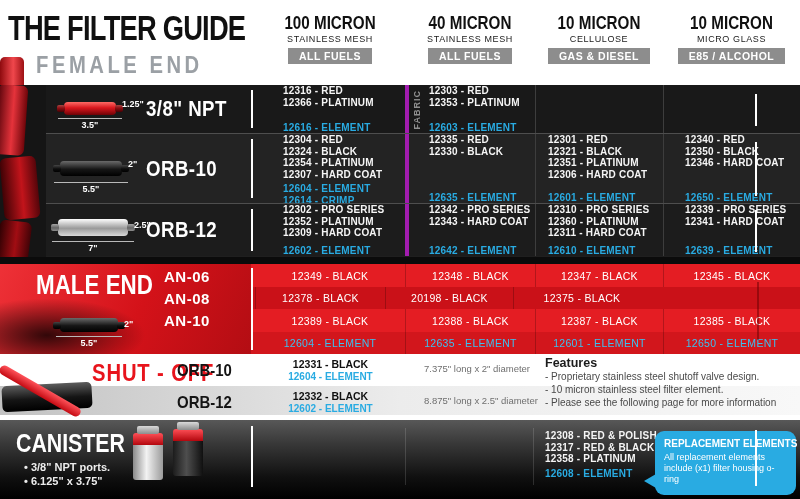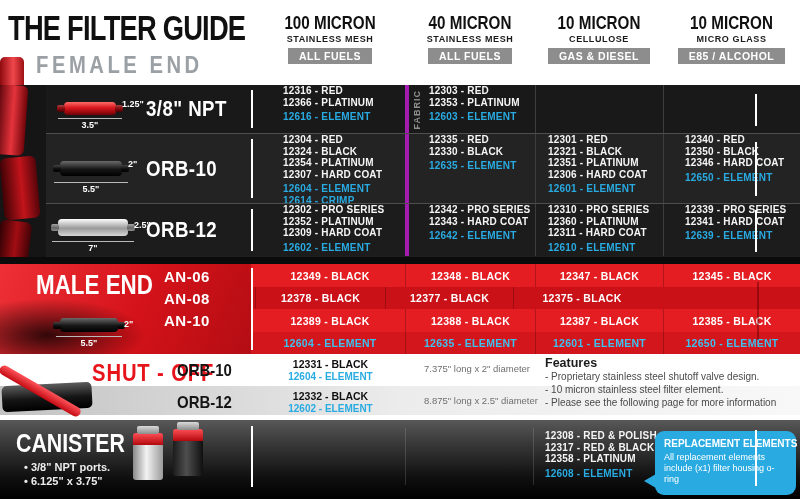--- a/index.html
+++ b/index.html
@@ -9,34 +9,34 @@
 
   
   .title{position:absolute;left:8px;top:8px;font-size:35px;font-weight:bold;color:#101010;
          letter-spacing:-1px;transform:scaleX(.78);transform-origin:left top;white-space:nowrap}
   .subtitle{position:absolute;left:36px;top:52px;font-size:23px;font-weight:bold;color:#9ba0a5;
          letter-spacing:4px;transform:scaleX(.88);transform-origin:left top;white-space:nowrap}
   .colheads{position:absolute;left:255px;top:12px;width:545px;display:flex}
   .colhead{text-align:center}
   .ch1{width:150px}.ch2{width:130px}.ch3{width:128px}.ch4{width:137px}
   .micron{font-size:19px;font-weight:bold;color:#101010;transform:scaleX(.8);white-space:nowrap}
-  .media{font-size:9px;font-weight:bold;color:#1a1a1a;letter-spacing:.6px}
+  .media{font-size:9px;font-weight:normal;color:#1a1a1a;letter-spacing:.6px}
   .badge{display:inline-block;margin-top:4px;background:#8d8d8d;color:#fff;font-size:10.5px;
          font-weight:bold;letter-spacing:.5px;padding:2px 11px}
   .hdrphoto{position:absolute;left:0;top:57px;width:24px;height:28px;border-radius:5px 5px 0 0;
          background:linear-gradient(90deg,#8e0a0e,#f0474c 55%,#9c1014)}
 
   
   .female{position:absolute;left:0;top:85px;width:800px;height:172px;background:#1f1f1f}
   .frow{position:relative;display:flex}
   .fr0{height:48px;background:#191919}
   .fr1{height:70px;background:#232323;border-top:1px solid #4e4e4e}
   .fr2{height:53px;background:#1c1c1c;border-top:1px solid #4e4e4e}
   .flabel{position:relative;width:255px;flex:none}
-  .fcell{position:relative;flex:none;display:flex;flex-direction:column;justify-content:flex-start}
+  .fcell{position:relative;flex:none;display:flex;flex-direction:column;justify-content:space-between}
   .fc1{width:150px;padding-left:28px}
   .fc2{width:130px;padding-left:20px;border-left:4px solid #a21caf}
   .fc3{width:128px;padding-left:12px;border-left:1px solid #3d3d3d}
   .fc4{width:137px;padding-left:21px;border-left:1px solid #3d3d3d}
   .parts{color:#f5f5f5;font-size:10px;font-weight:bold;line-height:11.5px;letter-spacing:.2px;white-space:pre-line}
   .elems{color:#29abe2;font-size:10px;font-weight:bold;line-height:11.5px;letter-spacing:.2px;white-space:pre-line;margin-top:3px}
   .note{position:absolute;left:3px;top:5px;writing-mode:vertical-rl;transform:rotate(180deg);
         font-size:9px;font-weight:bold;color:#8f8f8f;letter-spacing:1px}
   .vline{position:absolute;left:251px;top:5px;bottom:5px;width:2px;background:#fff}
   .fname{position:absolute;left:146px;top:50%;transform:translateY(-50%) scaleX(.85);
@@ -60,21 +60,21 @@
   
   .maleblk{position:absolute;left:0;top:257px;width:800px;height:7px;background:#0b0b0b}
   .male{position:absolute;left:0;top:264px;width:800px;height:90px}
   .mband{position:relative;display:flex}
   .mb0{height:23px;background:#e41d23}
   .mb1{height:22px;background:#ca1118}
   .mb2{height:23px;background:#e41d23}
   .mb3{height:22px;background:#d2161c}
   .mpad{width:255px;flex:none}
   .mcell{flex:none;display:flex;align-items:center;justify-content:center;color:#fff;
-         font-size:10.5px;font-weight:bold;letter-spacing:.3px}
+         font-size:10.5px;font-weight:normal;letter-spacing:.3px}
   .mc1{width:150px}
   .mc2{width:130px;border-left:1px solid rgba(0,0,0,.22)}
   .mc3{width:128px;border-left:1px solid rgba(0,0,0,.22)}
   .mc4{width:137px;border-left:1px solid rgba(0,0,0,.22)}
   .melem{color:#3cc1f0}
   .mlabelbg{position:absolute;left:0;top:0;width:251px;height:90px;
          background:linear-gradient(115deg,#ee3137 0%,#d41219 55%,#b30d13 100%)}
   .mphoto{position:absolute;left:-14px;bottom:-4px;width:160px;height:60px;
          background:radial-gradient(ellipse at 38% 62%,rgba(0,0,0,.78),rgba(0,0,0,0) 70%)}
   .mhead{position:absolute;left:36px;top:5px;font-size:28px;font-weight:bold;color:#fff;
@@ -279,21 +279,21 @@
     <div class="mband mb0">
       <div class="mpad"></div>
       <div class="mcell mc1">12349 - BLACK</div>
       <div class="mcell mc2">12348 - BLACK</div>
       <div class="mcell mc3">12347 - BLACK</div>
       <div class="mcell mc4">12345 - BLACK</div>
     </div>
     <div class="mband mb1">
       <div class="mpad"></div>
       <div class="mcell mc2">12378 - BLACK</div>
-      <div class="mcell mc3">12377 - BLACK</div>
+      <div class="mcell mc3">20198 - BLACK</div>
       <div class="mcell mc4">12375 - BLACK</div>
     </div>
     <div class="mband mb2">
       <div class="mpad"></div>
       <div class="mcell mc1">12389 - BLACK</div>
       <div class="mcell mc2">12388 - BLACK</div>
       <div class="mcell mc3">12387 - BLACK</div>
       <div class="mcell mc4">12385 - BLACK</div>
     </div>
     <div class="mband mb3">

